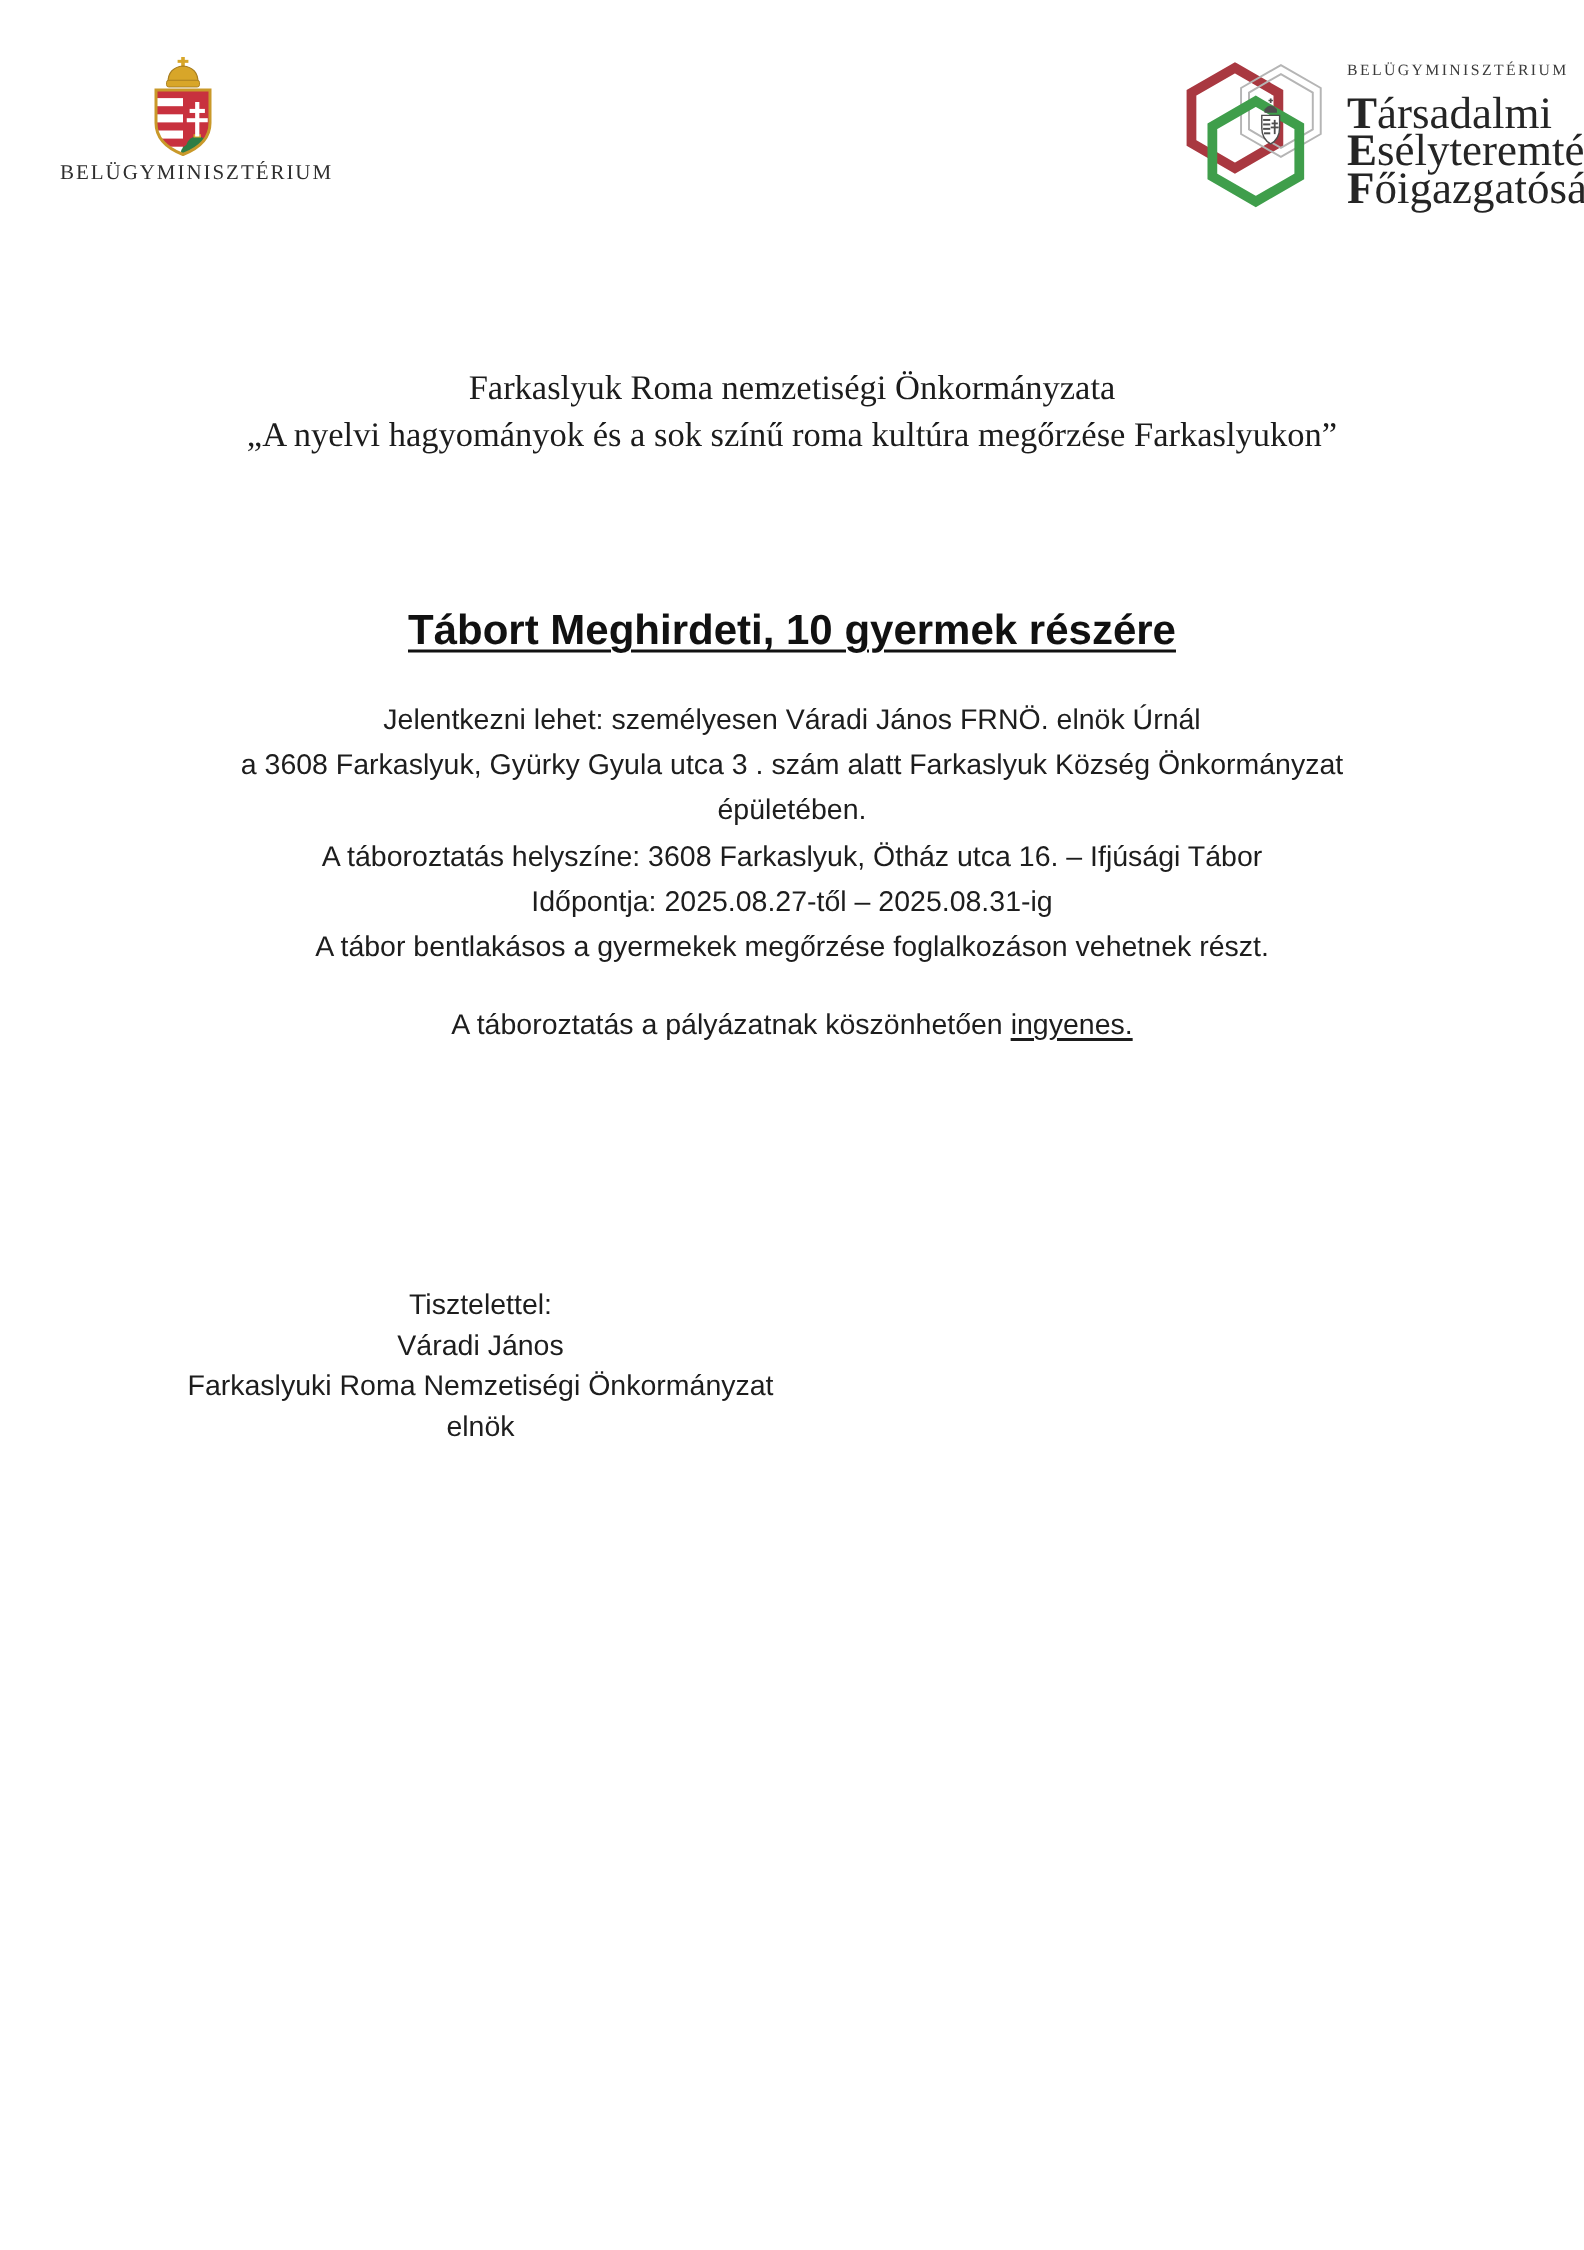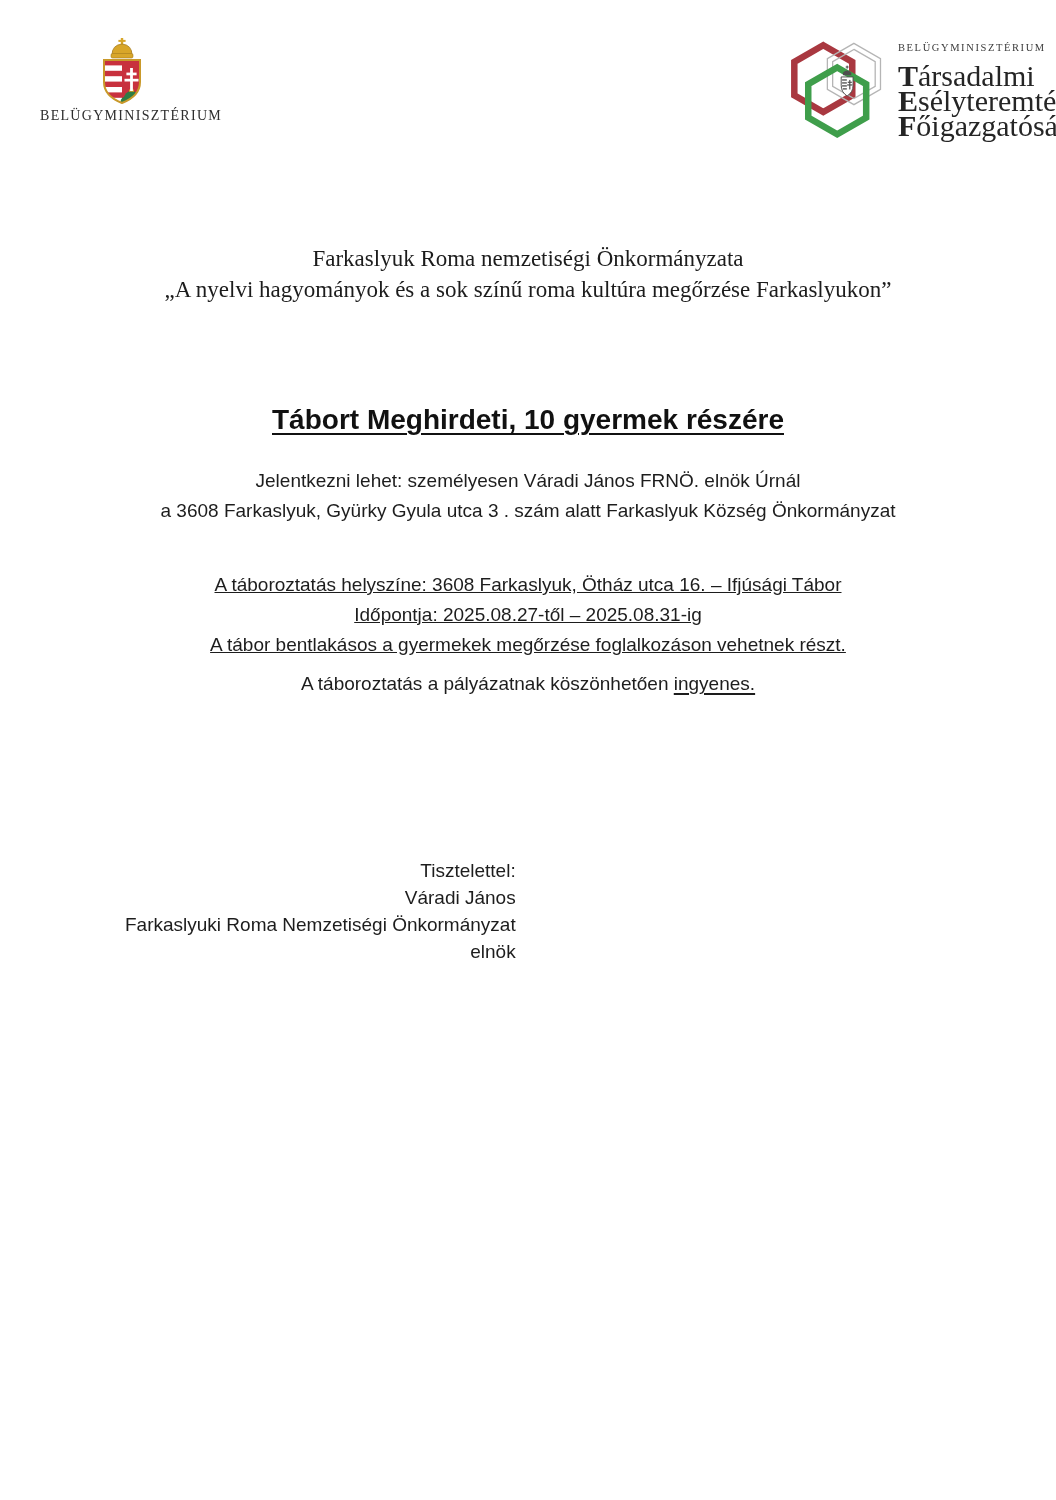--- a/index.html
+++ b/index.html
@@ -68,34 +68,34 @@
   }
   
   .para{
     position:absolute;left:0;right:0;
     text-align:center;
     font-size:19px;
     line-height:30px;
     color:#1d1d1d;
   }
   .para-registration{top:466px;}
-  .para-details{top:570px;text-decoration:underline;}
+  .para-details{top:557px;}
   .para-free{top:669px;}
   .para-free .u{
     text-decoration:underline;
     text-decoration-thickness:1.5px;
     text-underline-offset:3px;
   }
   
   .signature{
     position:absolute;left:125px;top:857px;
     font-size:19px;
     line-height:27px;
     color:#1d1d1d;
-    text-align:right;
+    text-align:center;
   }
 </style>
 </head>
 <body>
 
 <div class="page">
 
   <div class="left-logo">
     <svg class="arms" width="48" height="68" viewBox="0 0 48 68">
       <defs>
@@ -176,20 +176,21 @@
     <div>„A nyelvi hagyományok és a sok színű roma kultúra megőrzése Farkaslyukon”</div>
   </div>
 
   <div class="announce">
     <span>Tábort Meghirdeti, 10 gyermek részére</span>
   </div>
 
   <div class="para para-registration">
     <div>Jelentkezni lehet: személyesen Váradi János FRNÖ. elnök Úrnál</div>
     <div>a 3608 Farkaslyuk, Gyürky Gyula utca 3 . szám alatt Farkaslyuk Község Önkormányzat</div>
+    <div>épületében.</div>
   </div>
 
   <div class="para para-details">
     <div>A táboroztatás helyszíne: 3608 Farkaslyuk, Ötház utca 16. – Ifjúsági Tábor</div>
     <div>Időpontja: 2025.08.27-től – 2025.08.31-ig</div>
     <div>A tábor bentlakásos a gyermekek megőrzése foglalkozáson vehetnek részt.</div>
   </div>
 
   <div class="para para-free">
     <span>A táboroztatás a pályázatnak köszönhetően </span><span class="u">ingyenes.</span>

